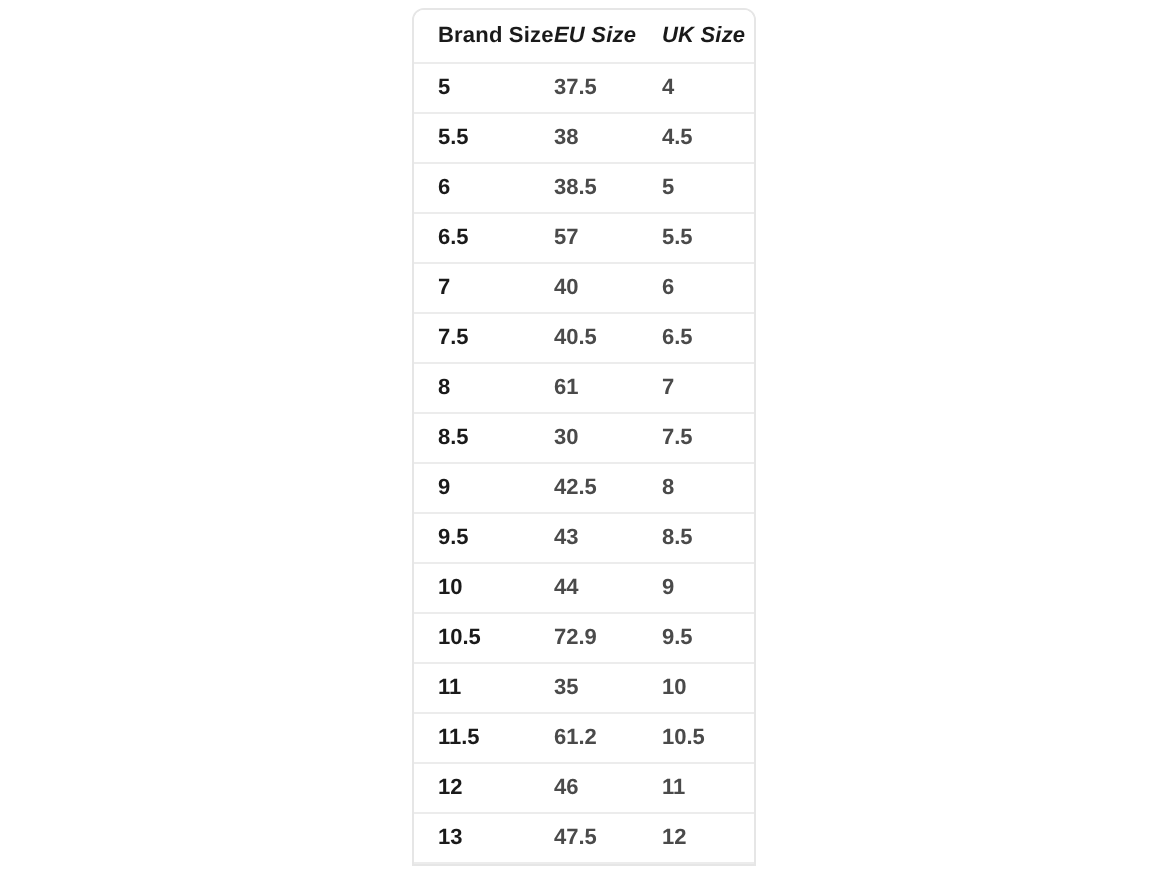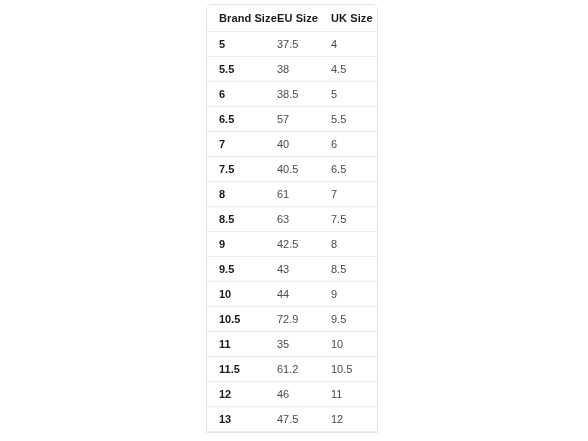--- a/index.html
+++ b/index.html
@@ -55,39 +55,41 @@
     letter-spacing: 0.1px;
     padding: 7px 0 7px 12px;
     border-bottom: 1px solid #ececec;
     background: #ffffff;
     white-space: nowrap;
     line-height: 12px;
   }
   table.size-chart thead th.c2,
   table.size-chart thead th.c3 {
     padding-left: 6px;
+    font-style: italic;
   }
 
   table.size-chart tbody td {
     font-size: 11px;
     color: #4a4a4a;
     padding: 6px 0 6px 12px;
     border-bottom: 1px solid #ececec;
     background: #ffffff;
     white-space: nowrap;
     line-height: 12px;
     height: 12px;
   }
   table.size-chart tbody td.c1 {
     font-weight: bold;
     color: #1a1a1a;
   }
   table.size-chart tbody td.c2,
   table.size-chart tbody td.c3 {
     padding-left: 6px;
+    font-weight: bold;
   }
 
   table.size-chart tbody tr:last-child td {
     border-bottom: 1px solid #ececec;
   }
 </style>
 </head>
 <body>
 
 <div class="page">
@@ -137,21 +139,21 @@
             <td class="c2">40.5</td>
             <td class="c3">6.5</td>
           </tr>
           <tr>
             <td class="c1">8</td>
             <td class="c2">61</td>
             <td class="c3">7</td>
           </tr>
           <tr>
             <td class="c1">8.5</td>
-            <td class="c2">63</td>
+            <td class="c2">30</td>
             <td class="c3">7.5</td>
           </tr>
           <tr>
             <td class="c1">9</td>
             <td class="c2">42.5</td>
             <td class="c3">8</td>
           </tr>
           <tr>
             <td class="c1">9.5</td>
             <td class="c2">43</td>

